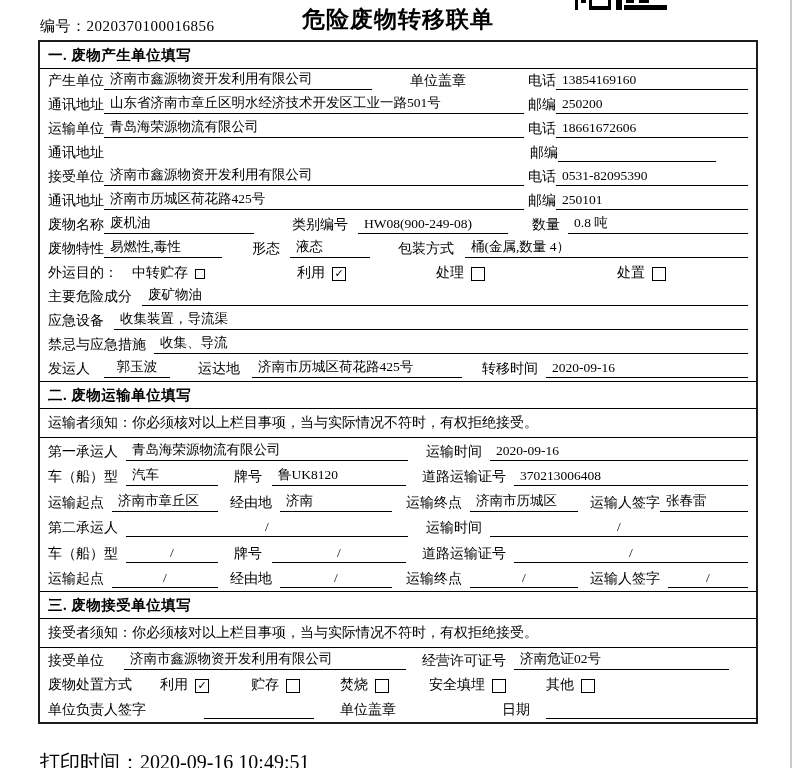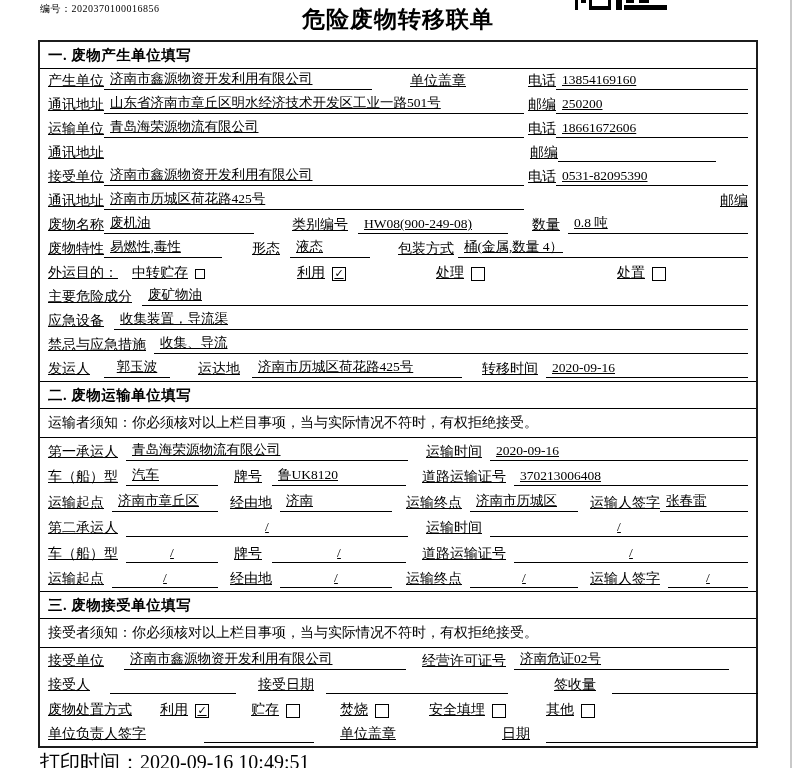--- a/index.html
+++ b/index.html
@@ -1,36 +1,36 @@
 <!DOCTYPE html>
 <html><head>
 <meta charset="utf-8">
 <style>
   html,body { margin:0; padding:0; }
   body {
     width:796px; height:768px; position:relative; background:#fff; overflow:hidden;
     font-family:"Liberation Serif","DejaVu Serif",serif; color:#000; font-size:14px;
   }
   .page-edge { position:absolute; right:4px; top:0; height:768px; width:2px; background:#c9c9c9; }
-  .doc-no { position:absolute; left:40px; top:2px; font-size:10px; letter-spacing:.5px; }
+  .doc-no { position:absolute; left:40px; top:17px; font-size:15px; letter-spacing:.5px; }
   .doc-title { position:absolute; left:0; top:4px; width:100%; text-align:center; font-size:23px; font-weight:bold; letter-spacing:1px; }
   .qr-frag { position:absolute; left:575px; top:0; }
 
   #form-table {
     position:absolute; left:38px; top:40px; width:720px; box-sizing:border-box;
     border:2px solid #1c1c1c; background:#fff;
   }
   .sec-title {
     font-weight:bold; font-size:14.5px; padding:4px 8px 4px; line-height:18px;
     border-bottom:1.5px solid #000; letter-spacing:.5px;
   }
   .sec-title.mid { border-top:1.5px solid #000; }
   .notice { padding:5px 8px 5px; line-height:18px; border-bottom:1.5px solid #000; }
 
-  .row { display:flex; align-items:flex-end; box-sizing:border-box; padding:0 8px 3px 8px;text-decoration:underline; }
+  .row { display:flex; align-items:flex-end; box-sizing:border-box; padding:0 8px 3px 8px; }
   .r1 { height:24px; }
   .r2 { height:25.5px; }
   .r3 { height:24.5px; }
   .lbl { white-space:nowrap; flex:none; }
   .u {
     border-bottom:1px solid #000; white-space:nowrap; overflow:hidden; flex:none;
     padding:0 3px 1px 6px; box-sizing:border-box; font-size:13.5px;
   }
   .uf { flex:1 1 auto; }
   .uc { text-align:center; padding:0 3px 1px; }
@@ -103,38 +103,39 @@
     <span class="lbl">接受单位</span>
     <span class="u" style="width:420px">济南市鑫源物资开发利用有限公司</span>
     <span class="lbl ml-auto">电话</span>
     <span class="u" style="width:192px">0531-82095390</span>
   </div>
 
   <div class="row r1">
     <span class="lbl">通讯地址</span>
     <span class="u" style="width:420px">济南市历城区荷花路425号</span>
     <span class="lbl ml-auto">邮编</span>
+    <span class="u" style="width:192px">250101</span>
   </div>
 
   <div class="row r1">
     <span class="lbl">废物名称</span>
     <span class="u" style="width:150px">废机油</span>
     <span class="lbl" style="margin-left:38px">类别编号</span>
     <span class="u" style="width:150px;margin-left:10px">HW08(900-249-08)</span>
     <span class="lbl" style="margin-left:24px">数量</span>
     <span class="u uf" style="margin-left:8px">0.8 吨</span>
   </div>
 
   <div class="row r1">
     <span class="lbl">废物特性</span>
     <span class="u" style="width:118px">易燃性,毒性</span>
     <span class="lbl" style="margin-left:30px">形态</span>
     <span class="u" style="width:80px;margin-left:10px">液态</span>
     <span class="lbl" style="margin-left:28px">包装方式</span>
-    <span class="u uf" style="margin-left:4px">桶(金属,数量 4）</span>
+    <span class="u uf" style="margin-left:11px">桶(金属,数量 4）</span>
   </div>
 
   <div class="row r1">
     <span class="lbl">外运目的：</span>
     <span class="lbl" style="margin-left:14px">中转贮存</span>
     <span class="cb small"></span>
     <span class="lbl" style="margin-left:92px">利用</span>
     <span class="cb checked">✓</span>
     <span class="lbl" style="margin-left:90px">处理</span>
     <span class="cb"></span>
@@ -226,28 +227,20 @@
   <div class="sec-title mid">三. 废物接受单位填写</div>
   <div class="notice">接受者须知：你必须核对以上栏目事项，当与实际情况不符时，有权拒绝接受。</div>
 
   <div class="row r3">
     <span class="lbl">接受单位</span>
     <span class="u" style="width:282px;margin-left:20px">济南市鑫源物资开发利用有限公司</span>
     <span class="lbl" style="margin-left:16px">经营许可证号</span>
     <span class="u" style="width:215px;margin-left:8px">济南危证02号</span>
   </div>
 
-  <div class="row r3">
-    <span class="lbl">接受人</span>
-    <span class="u" style="width:126px;margin-left:20px"></span>
-    <span class="lbl" style="margin-left:22px">接受日期</span>
-    <span class="u" style="width:182px;margin-left:12px"></span>
-    <span class="lbl" style="margin-left:46px">签收量</span>
-    <span class="u" style="width:146px;margin-left:16px"></span>
-  </div>
 
   <div class="row r3">
     <span class="lbl">废物处置方式</span>
     <span class="lbl" style="margin-left:28px">利用</span>
     <span class="cb checked">✓</span>
     <span class="lbl" style="margin-left:42px">贮存</span>
     <span class="cb"></span>
     <span class="lbl" style="margin-left:40px">焚烧</span>
     <span class="cb"></span>
     <span class="lbl" style="margin-left:40px">安全填埋</span>

